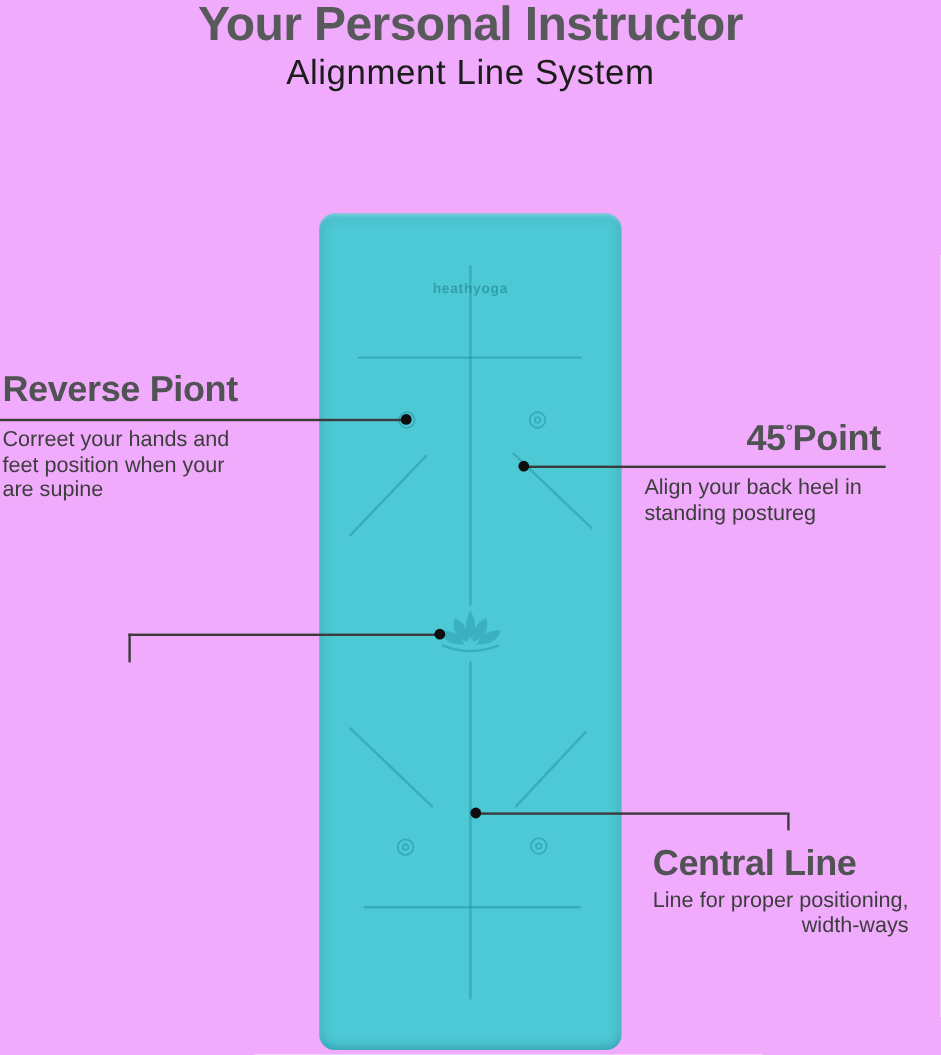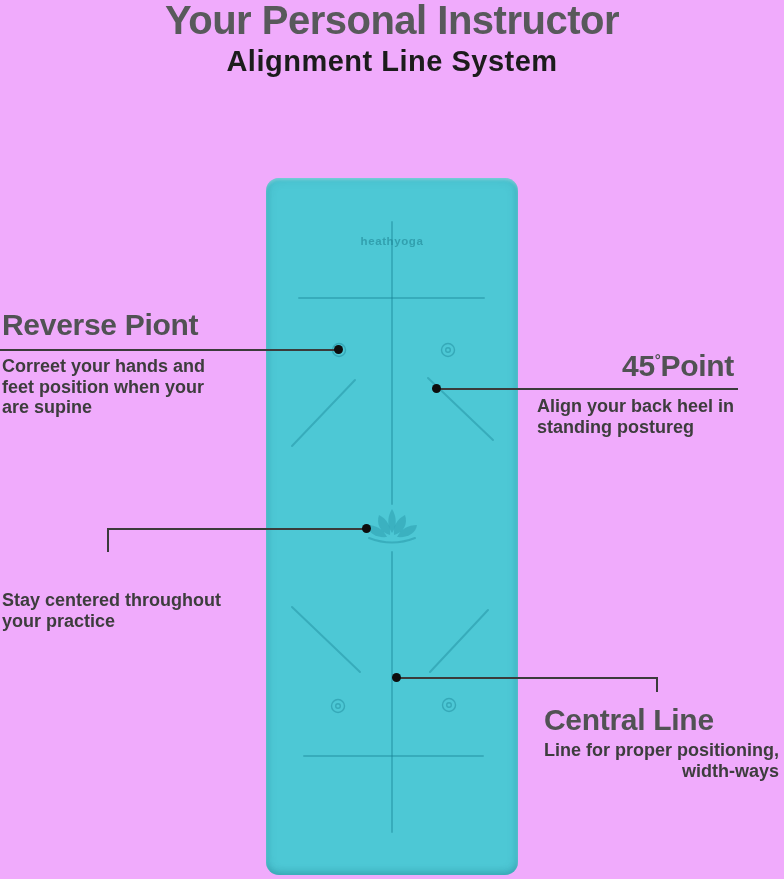--- a/index.html
+++ b/index.html
@@ -13,21 +13,21 @@
   
   .title{
     position:absolute;left:0;top:-2px;width:100%;
     text-align:center;
     font-size:40px;line-height:44px;font-weight:bold;
     color:#58595B;letter-spacing:-0.5px;margin:0;
   }
   .subtitle{
     position:absolute;left:0;top:44px;width:100%;
     text-align:center;
-    font-size:29px;line-height:34px;font-weight:700;
+    font-size:29px;line-height:34px;font-weight:400;
     color:#1c1c1c;letter-spacing:0.5px;margin:0;
   }
   
   .mat{
     position:absolute;left:266px;top:178px;width:252px;height:697px;
     background:#4DC8D5;
     border-radius:13px;
     box-shadow:
       inset 0 2px 3px rgba(255,255,255,0.28),
       inset 0 0 12px rgba(0,80,100,0.16),
@@ -42,21 +42,21 @@
   }
   .mat svg{position:absolute;left:0;top:0;}
   
   .co-title{
     position:absolute;
     font-size:30px;line-height:33px;font-weight:bold;
     color:#515254;letter-spacing:-0.3px;white-space:nowrap;
   }
   .co-desc{
     position:absolute;
-    font-size:18px;line-height:20.5px;font-weight:700;
+    font-size:18px;line-height:20.5px;font-weight:400;
     color:#3D3D3D;white-space:pre-line;
   }
   .deg{
     font-size:15px;position:relative;top:-11px;
   }
   
   .lead{position:absolute;background:#3B3B3B;}
   .lead.h{height:1.5px;}
   .lead.v{width:1.5px;}
   .dot{
@@ -123,22 +123,20 @@
 
   <div class="co-title" style="right:50px;top:349px;text-align:right;"><span>45</span><span class="deg">°</span><span>Point</span></div>
   <div class="lead h" style="left:437px;top:388px;width:301px;"></div>
   <div class="dot" style="left:432px;top:384px;"></div>
   <div class="co-desc" style="left:537px;top:396px;">Align your back heel in
 standing postureg</div>
 
   <div class="lead h" style="left:107px;top:528px;width:260px;"></div>
   <div class="lead v" style="left:107px;top:528px;height:24px;"></div>
   <div class="dot" style="left:362px;top:524px;"></div>
-  <div class="co-desc" style="left:2px;top:590px;">Stay centered throughout
-your practice</div>
 
   <div class="lead h" style="left:397px;top:677px;width:259px;"></div>
   <div class="lead v" style="left:656px;top:677px;height:15px;"></div>
   <div class="dot" style="left:392px;top:673px;"></div>
   <div class="co-title" style="left:544px;top:703px;">Central Line</div>
   <div class="co-desc" style="left:544px;top:740px;text-align:right;">Line for proper positioning,
 width-ways</div>
 
 </div>
 

